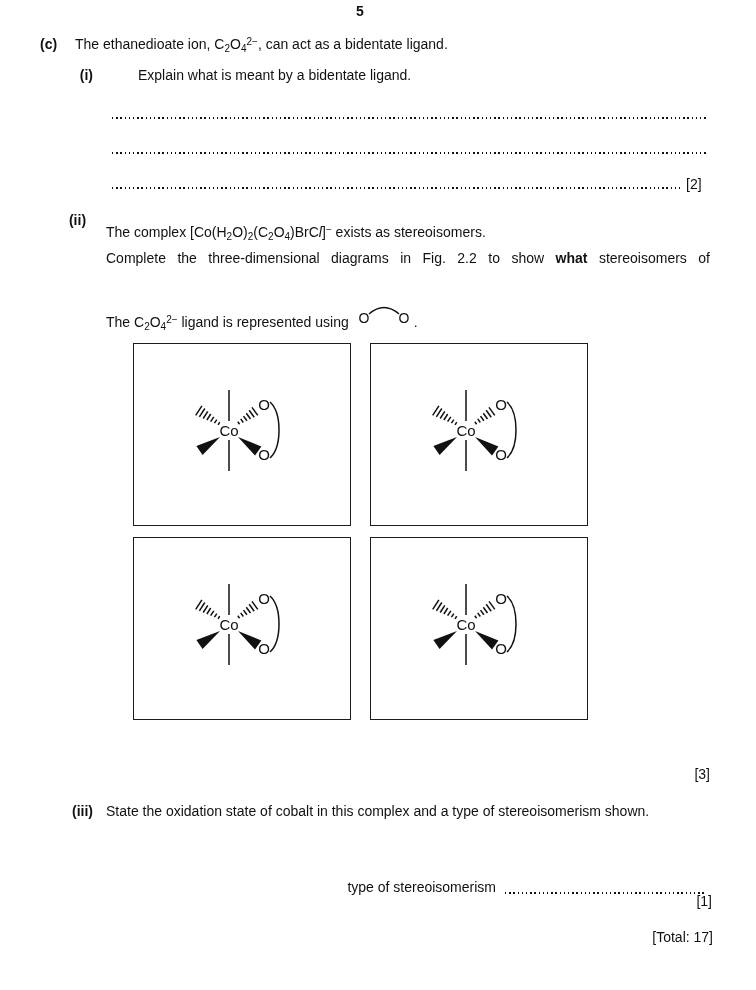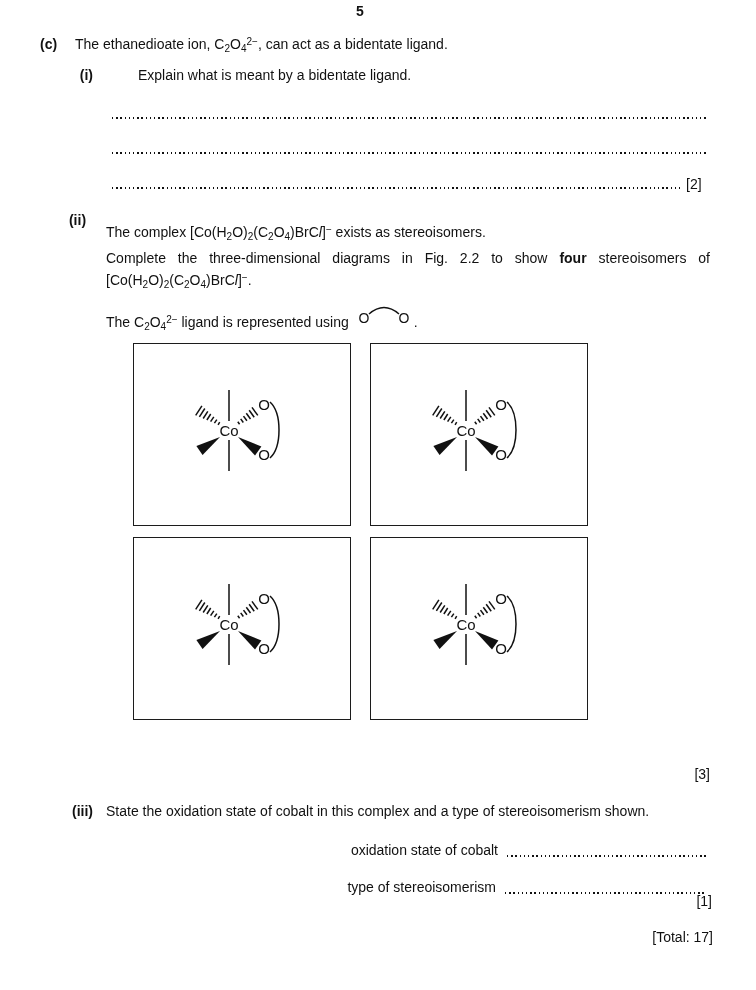--- a/index.html
+++ b/index.html
@@ -49,22 +49,21 @@
 
   <div class="abs dots" style="left:112px; top:117px; width:596px;"></div>
   <div class="abs dots" style="left:112px; top:152px; width:596px;"></div>
   <div class="abs dots" style="left:112px; top:187px; width:570px;"></div>
   <div class="abs" style="left:686px; top:176px;">[2]</div>
 
   <div class="qmarker" style="top:212px;text-align:center;">(ii)</div>
   <div class="abs" style="left:106px; top:224px;">The complex [Co(H<sub>2</sub>O)<sub>2</sub>(C<sub>2</sub>O<sub>4</sub>)BrC<i>l</i>]<sup>−</sup> exists as stereoisomers.</div>
 
   <div class="abs para" style="left:106px; top:247px; width:604px;">
-    <div class="justify">Complete the three-dimensional diagrams in Fig. 2.2 to show <b>four</b> stereoisomers of</div>
-    <div>[Co(H<sub>2</sub>O)<sub>2</sub>(C<sub>2</sub>O<sub>4</sub>)BrC<i>l</i>]<sup>−</sup>.</div>
+    <div class="justify">Complete the three-dimensional diagrams in Fig. 2.2 to show <b>what</b> stereoisomers of</div>
   </div>
 
   <div class="abs ligandline" style="left:106px; top:300px;justify-content:center;">
     <span>The C<sub>2</sub>O<sub>4</sub><sup>2−</sup> ligand is represented using</span>
     <svg class="oarc" width="54" height="30" viewBox="0 0 54 30">
       <path d="M 12,14 Q 27,1 42,14" fill="none" stroke="#111" stroke-width="1.5"></path>
       <text x="7" y="23" font-size="14" text-anchor="middle" fill="#111">O</text>
       <text x="47" y="23" font-size="14" text-anchor="middle" fill="#111">O</text>
     </svg>
     <span style="margin-left:3px;">.</span>
@@ -128,24 +127,20 @@
     <svg class="mol" viewBox="0 0 130 100">
         <use href="#mol"></use>
       </svg>
   </div>
 
   <div class="abs" style="right:46px; top:766px;">[3]</div>
 
   <div class="qmarker" style="top:803px;">(iii)</div>
   <div class="abs" style="left:106px; top:803px;">State the oxidation state of cobalt in this complex and a type of stereoisomerism shown.</div>
 
-  <div class="fieldrow" style="top:842px;">
-    <span>oxidation state of cobalt</span>
-    <div class="dots" style="width:200px;"></div>
-  </div>
   <div class="fieldrow" style="top:879px;align-items:flex-end;">
     <span>type of stereoisomerism</span>
     <div class="dots" style="width:202px;"></div>
   </div>
 
   <div class="abs" style="right:44px; top:893px;">[1]</div>
   <div class="abs" style="right:43px; top:929px;">[Total: 17]</div>
 
 </div>
 

